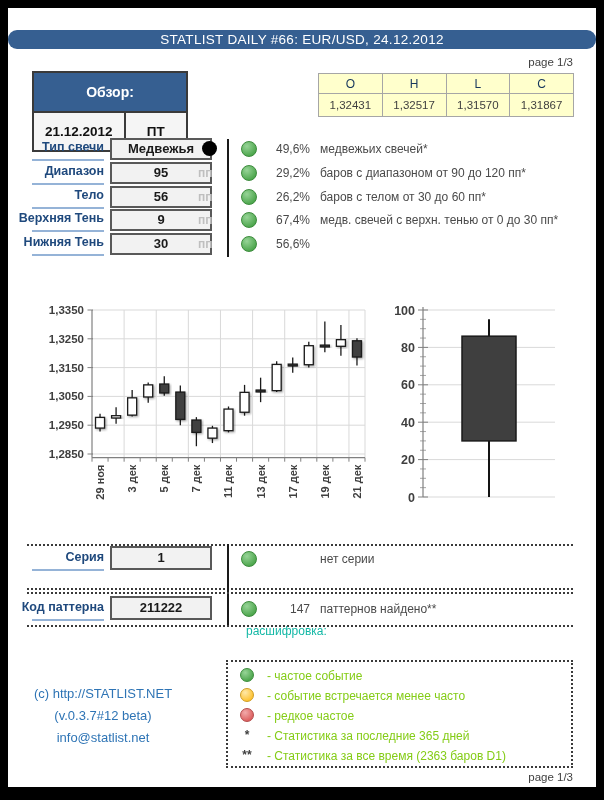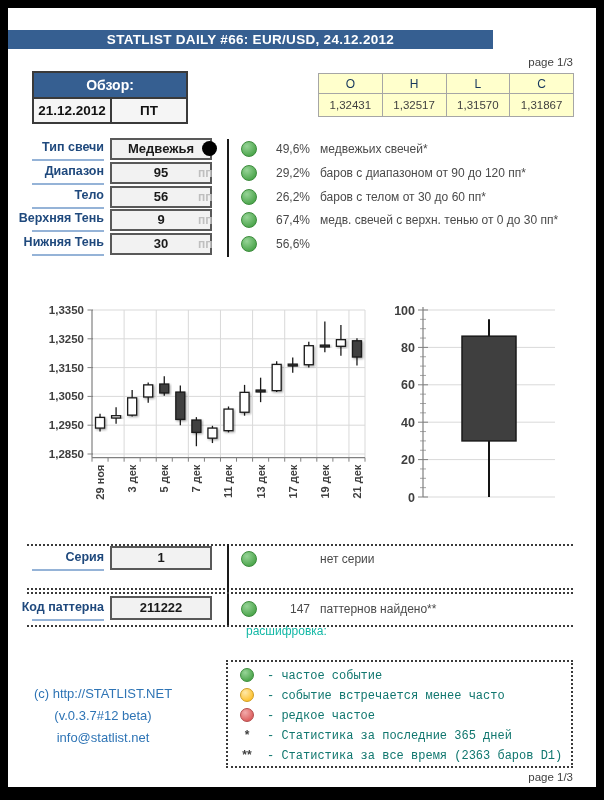--- a/index.html
+++ b/index.html
@@ -1,27 +1,27 @@
 <!DOCTYPE html>
 <html><head>
 <meta charset="utf-8">
 <style>
   html,body{margin:0;padding:0;background:#555;}
   *{box-sizing:border-box;}
   .frame{position:relative;width:604px;height:800px;background:#000;font-family:"Liberation Sans",sans-serif;margin:0 auto;overflow:hidden;}
   .content{position:absolute;left:8px;top:8px;width:588px;height:779px;background:#ffffff;}
-  .titlebar{position:absolute;left:8px;top:30px;width:485px;height:19px;background:#365f91;color:#fff;
-            font-weight:bold;font-size:13.5px;text-align:center;line-height:19px;letter-spacing:.3px;}
+  .titlebar{position:absolute;left:8px;top:30px;width:588px;height:19px;background:#365f91;color:#fff;
+            font-weight:normal;font-size:13.5px;text-align:center;line-height:19px;letter-spacing:.3px;border-radius:9px;}
   .pagetop,.pagebottom{position:absolute;width:110px;text-align:right;font-size:11.5px;color:#3f3f3f;}
   .pagetop{left:463px;top:56px;}
   .pagebottom{left:463px;top:771px;}
 
   
   .ovw{position:absolute;left:32px;top:71px;width:156px;border-collapse:collapse;}
-  .ovw td{border:2px solid #3a3a3a;padding:4px;text-align:center;}
+  .ovw td{border:2px solid #3a3a3a;padding:11px;text-align:center;}
   .ovw .h{background:#365f91;color:#fff;font-weight:bold;font-size:14px;height:24px;}
   .ovw .d{background:#f5f5f5;color:#111;font-weight:bold;font-size:13.5px;height:16px;}
   .ovw .c1{width:78px;}
 
   
   .ohlc{position:absolute;left:318px;top:73px;width:256px;border-collapse:collapse;}
   .ohlc td{border:1px solid #a6a6a6;background:#ffffcc;text-align:center;width:64px;}
   .ohlc .h{color:#17375d;font-size:12px;height:20px;}
   .ohlc .d{color:#3f3f3f;font-size:11.5px;height:23px;}
 
@@ -41,21 +41,21 @@
   .spct{position:absolute;left:258px;width:52px;top:4px;text-align:right;font-size:12px;color:#4a4a4a;}
   .sdesc{position:absolute;left:320px;top:4px;font-size:12px;color:#4a4a4a;white-space:nowrap;}
   .vline{position:absolute;width:2px;background:#1a1a1a;}
 
   .dotline{position:absolute;height:0;border-top:2px dotted #3a3a3a;}
   .legendbox{position:absolute;left:226px;top:660px;width:347px;height:108px;border:2px dotted #3a3a3a;}
   .legtitle{position:absolute;left:230px;top:624px;font-size:12px;color:#14b8a6;padding-left:16px;}
   .legrow{position:absolute;left:226px;width:347px;height:20px;}
   .legrow .dot{left:14px;top:2px;width:14px;height:14px;}
   .legrow .star{position:absolute;left:8px;top:2px;width:26px;text-align:center;font-weight:bold;font-size:12px;color:#3f3f3f;}
-  .legrow .ltext{position:absolute;left:41px;top:2.5px;font-size:12px;color:#0f766e;white-space:nowrap;font-family:Liberation Mono, monospace;}
+  .legrow .ltext{position:absolute;left:41px;top:2.5px;font-size:12px;color:#84cc16;white-space:nowrap;}
 
   .footer{position:absolute;left:23px;top:686px;width:160px;text-align:center;color:#2e74b5;font-size:13px;}
   .footer div{margin-bottom:7px;white-space:nowrap;}
 
   .chartbox{position:absolute;}
   svg text{font-family:"Liberation Sans",sans-serif;}
 </style>
 </head>
 <body>
 

